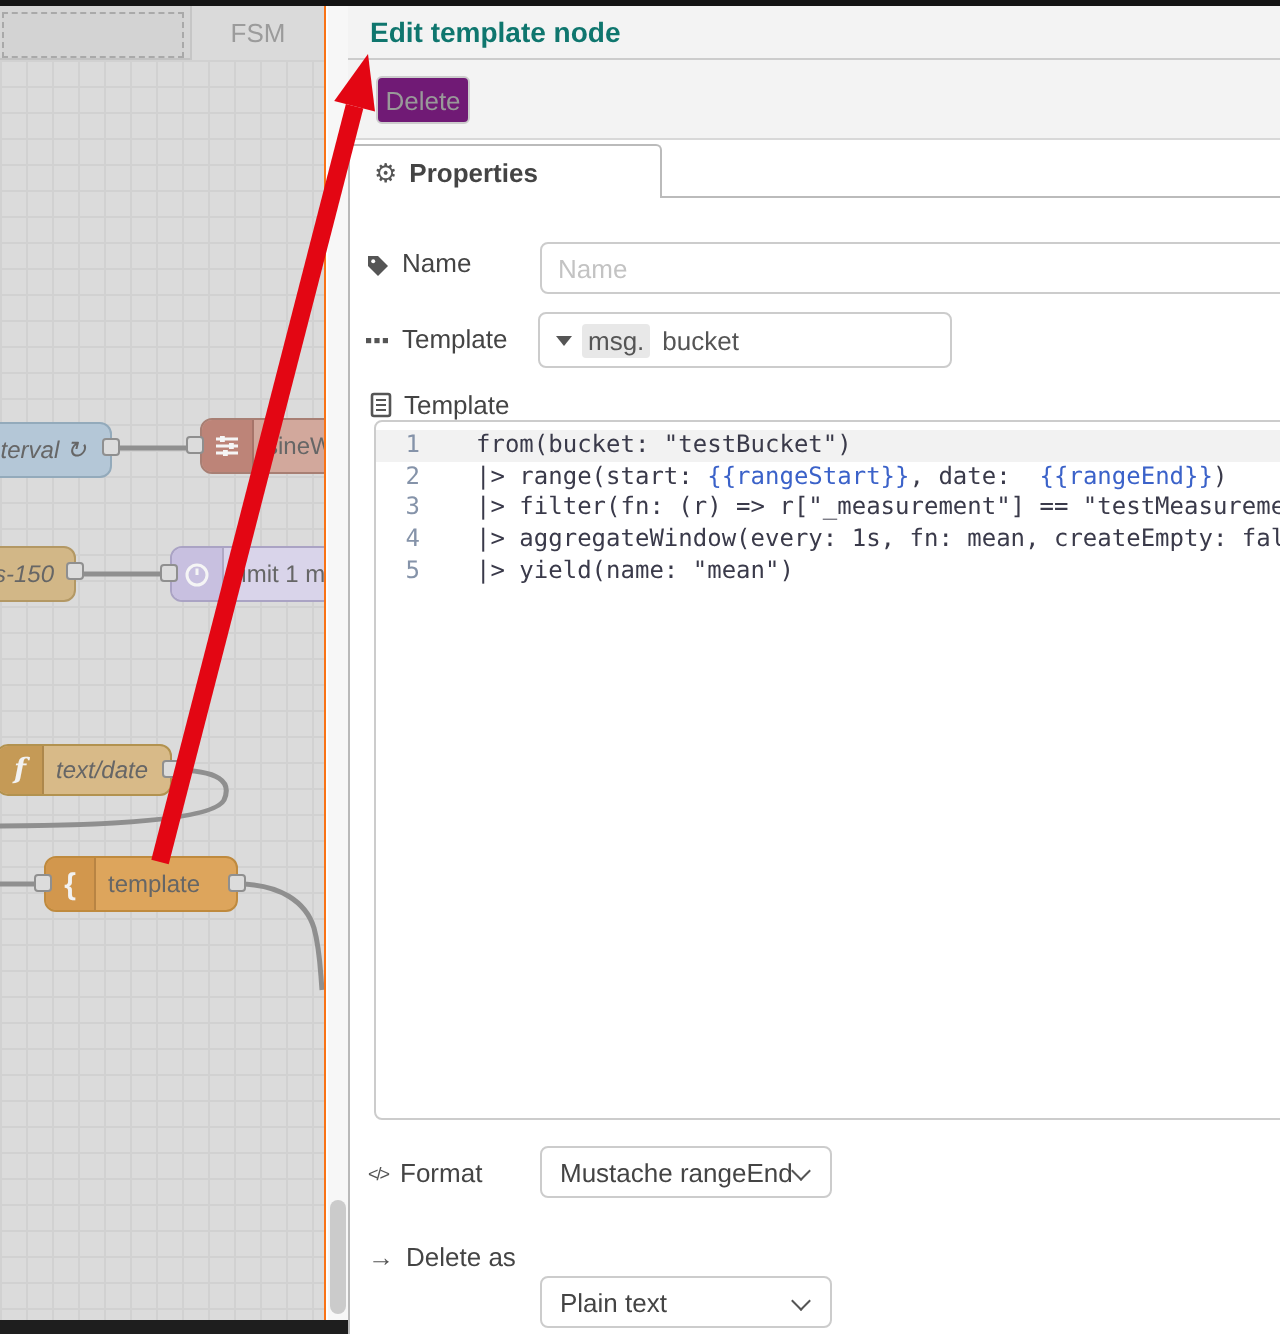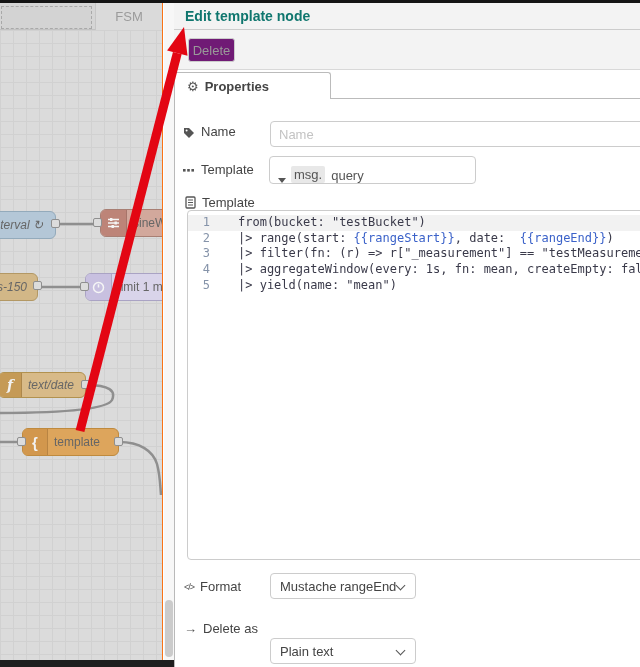--- a/index.html
+++ b/index.html
@@ -53,21 +53,21 @@
   #prop-label{left:183px;top:162px;}
   #tpl-label{left:185px;top:195px;}
   #fmt-label{left:184px;top:579px;}
   #out-label{left:184px;top:621px;}
 
   #name-input{left:270px;top:121px;width:540px;height:26px;border:1px solid #ccc;border-radius:4px;
               font-size:13px;color:#444;padding:0 8px;outline:none;font-family:"Liberation Sans",sans-serif;}
   #name-input::placeholder{color:#c3c3c3;}
 
   #prop-input{left:269px;top:156px;width:207px;height:28px;border:1px solid #ccc;border-radius:4px;background:#fff;
-              display:flex;align-items:flex-end;font-size:13px;color:#555;}
+              display:flex;align-items:center;font-size:13px;color:#555;}
   .caret-down{width:0;height:0;border-left:4px solid transparent;border-right:4px solid transparent;
               border-top:5px solid #555;margin-left:8px;}
   #prop-prefix{background:#e8e8e8;border-radius:2px;padding:1px 3px;margin-left:5px;}
   #prop-value{margin-left:6px;}
 
   
   #editor{left:187px;top:210px;width:623px;height:350px;border:1px solid #ccc;border-radius:4px;background:#fff;
           overflow:hidden;padding-top:4px;}
   .ace-row{display:flex;height:15.7px;line-height:15.7px;font-family:"DejaVu Sans Mono",monospace;font-size:12px;}
   .ace-row.active{background:rgba(0,0,0,0.05);}
@@ -209,21 +209,21 @@
           <rect x="0" y="1" width="2.6" height="2.6" fill="#555"></rect>
           <rect x="4.2" y="1" width="2.6" height="2.6" fill="#555"></rect>
           <rect x="8.4" y="1" width="2.6" height="2.6" fill="#555"></rect>
         </svg>
     </span>
     <span>Template</span>
   </div>
   <div id="prop-input" class="abs">
     <span class="caret-down"></span>
     <span id="prop-prefix">msg.</span>
-    <span id="prop-value">query</span>
+    <span id="prop-value">bucket</span>
   </div>
 
   <div id="tpl-label" class="abs row-label">
     <span class="mini-icon">
       <svg width="11" height="13" viewBox="0 0 11 13">
         <rect x="1" y="1" width="9" height="11" rx="1" fill="none" stroke="#555" stroke-width="1.3"></rect>
         <line x1="3" y1="4" x2="8" y2="4" stroke="#555" stroke-width="1"></line>
         <line x1="3" y1="6.5" x2="8" y2="6.5" stroke="#555" stroke-width="1"></line>
         <line x1="3" y1="9" x2="8" y2="9" stroke="#555" stroke-width="1"></line>
       </svg>

